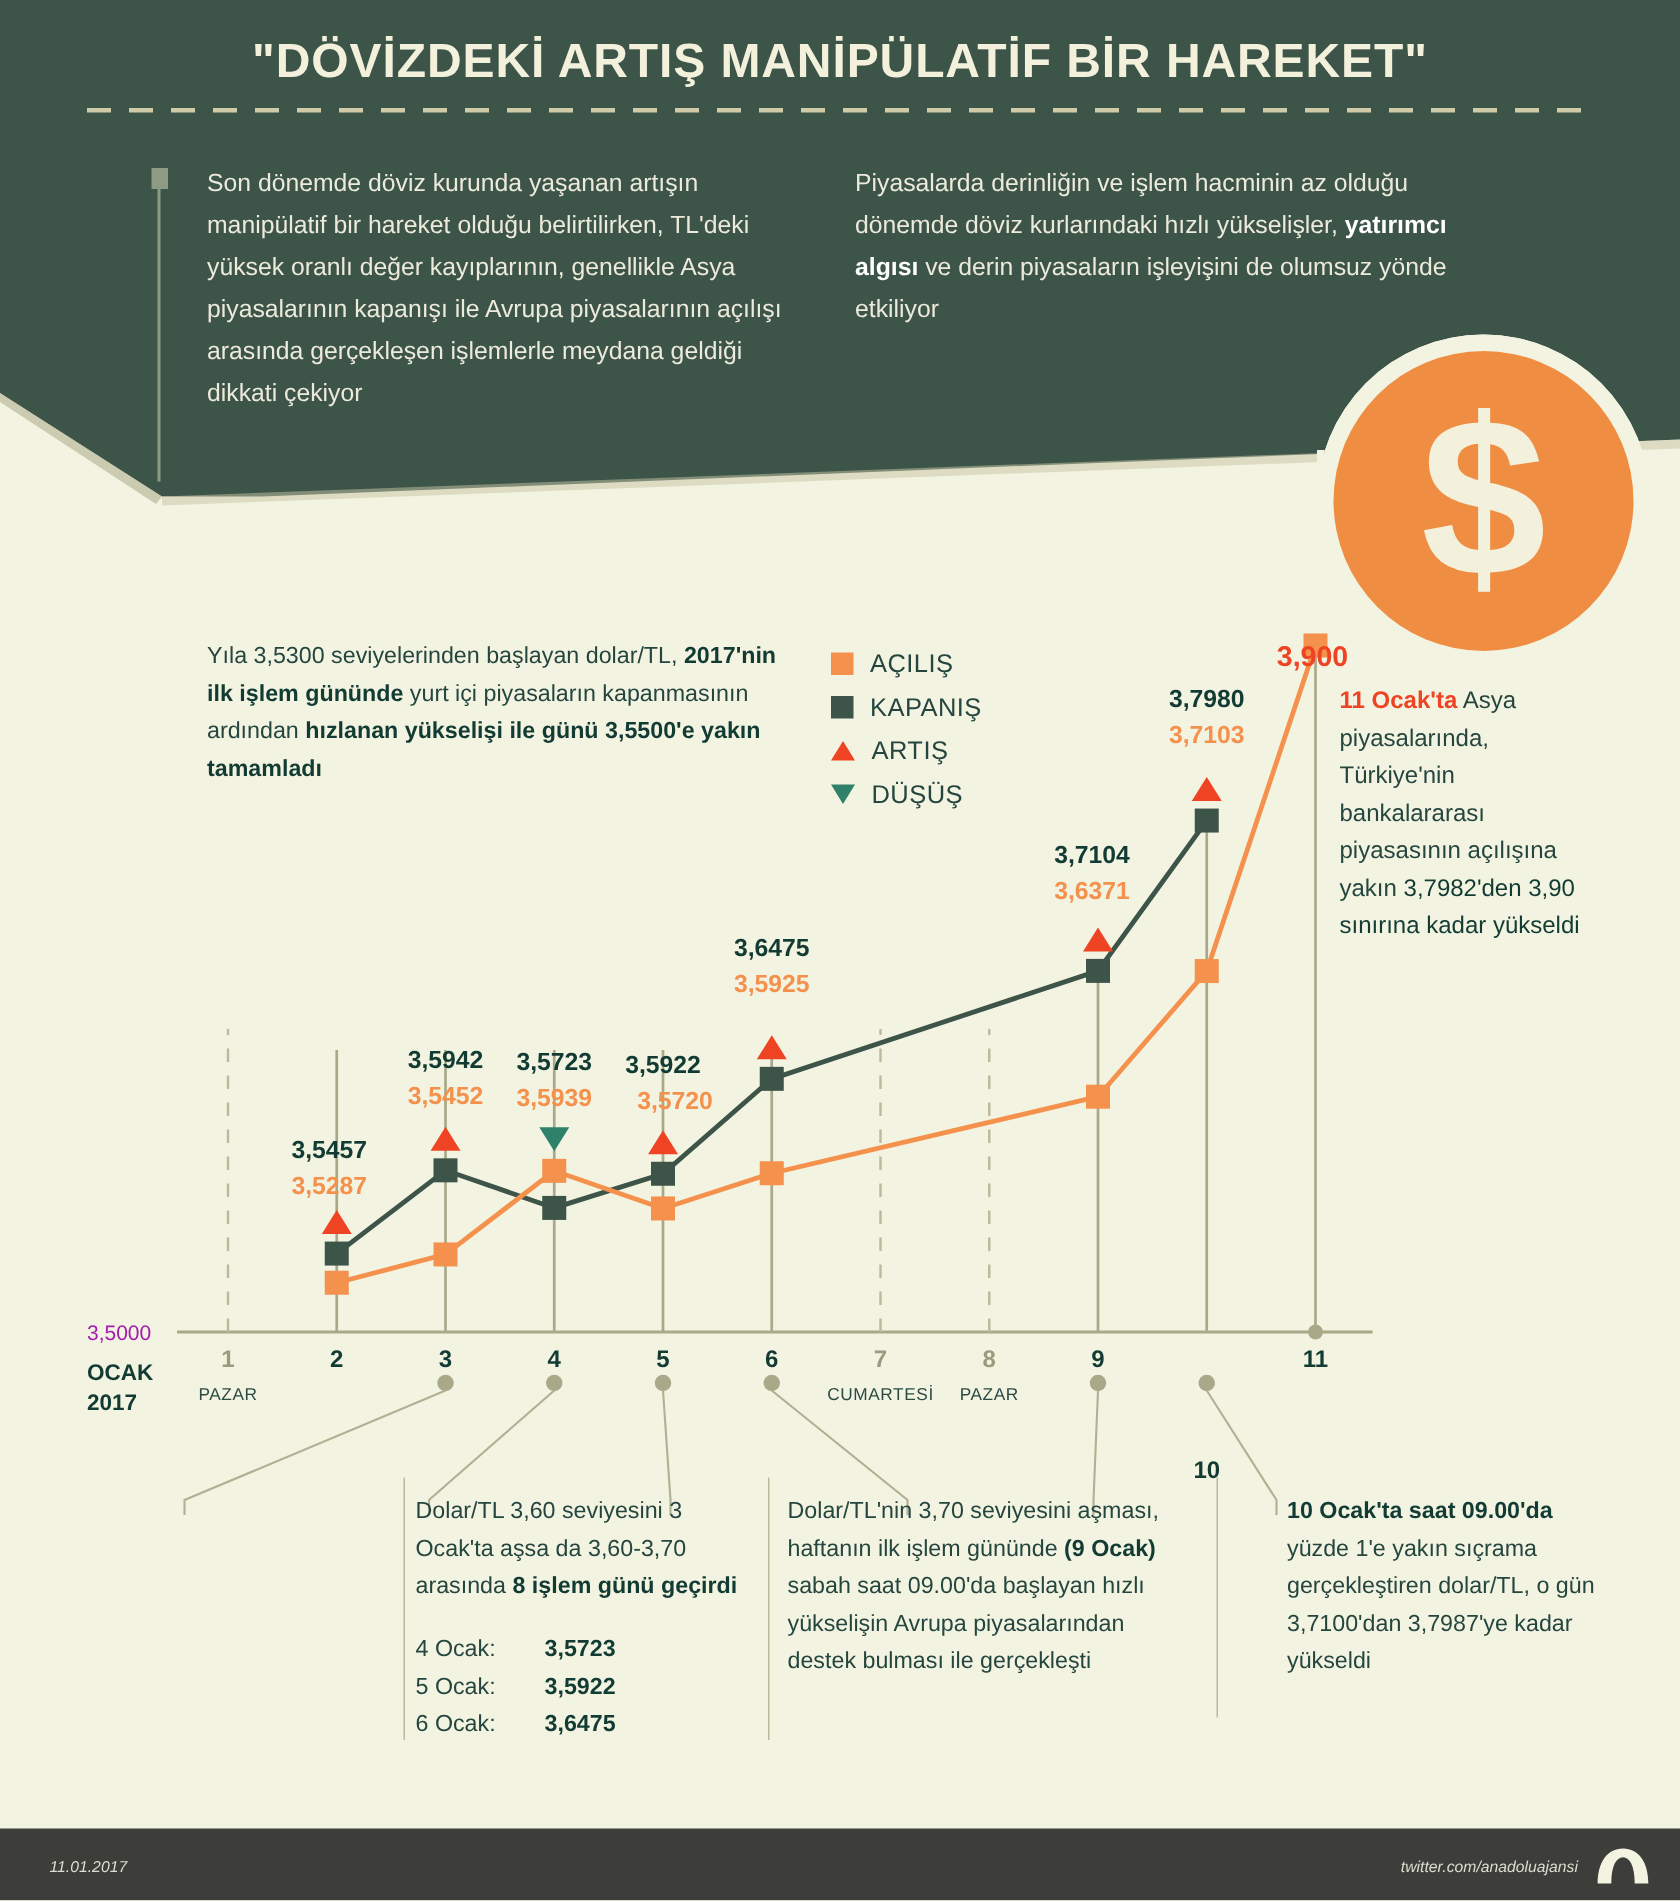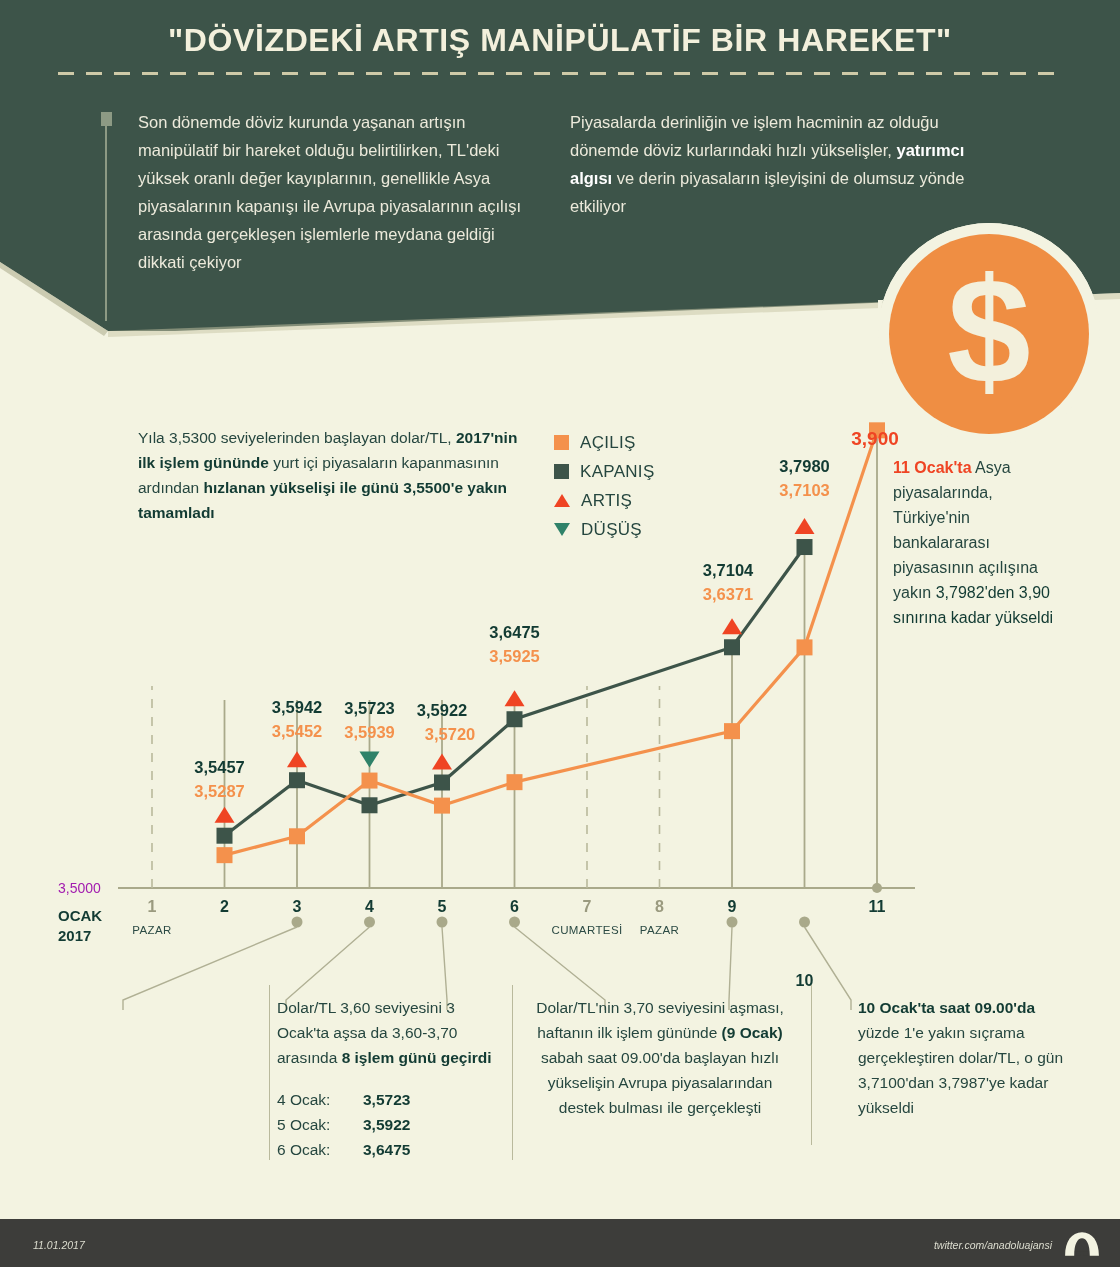--- a/index.html
+++ b/index.html
@@ -97,21 +97,21 @@
     color: #25463f; font-size: 16px; line-height: 25px;
   }
   .right-note b { font-weight: normal; color: #123b33; }
   .right-note .hl { color: #ef4423; font-weight: bold; }
 
   
   .bnote { position: absolute; color: #25463f; font-size: 15.5px; line-height: 25px; }
   .bnote b { font-weight: bold; color: #123b33; }
   .bn1 { left: 62px; top: 995px; width: 200px; text-align: right; }
   .bn2 { left: 277px; top: 995px; width: 215px; text-align: left; }
-  .bn3 { left: 525px; top: 995px; width: 270px; text-align: center; }
+  .bn3 { left: 525px; top: 995px; width: 270px; text-align: left; }
   .bn4 { left: 858px; top: 995px; width: 210px; text-align: left; }
   .vsep { position: absolute; width: 1px; background: #b9b99c; }
 
   .bn2-table { margin-top: 17px; }
   .bn2-row { display: flex; line-height: 25px; }
   .bn2-day { width: 86px; color: #25463f; }
   .bn2-val { font-weight: bold; color: #123b33; }
 
   
   .footer {

